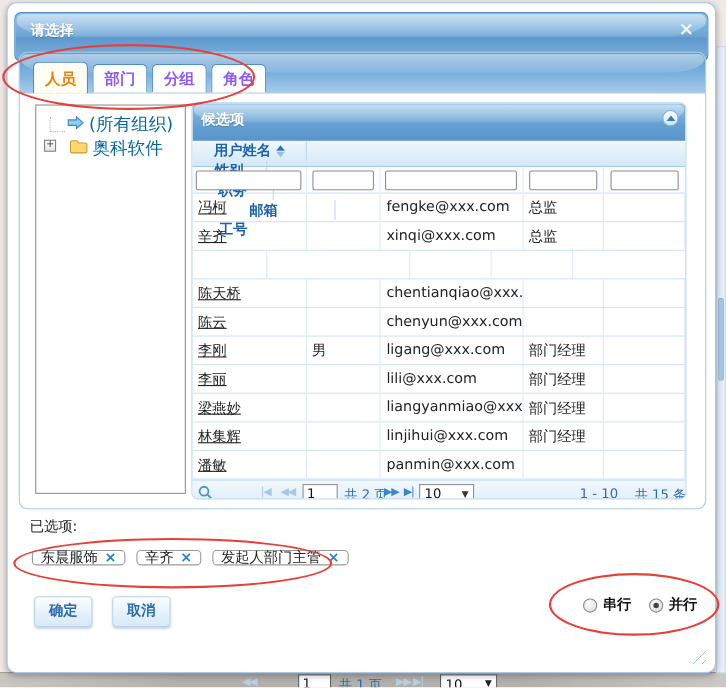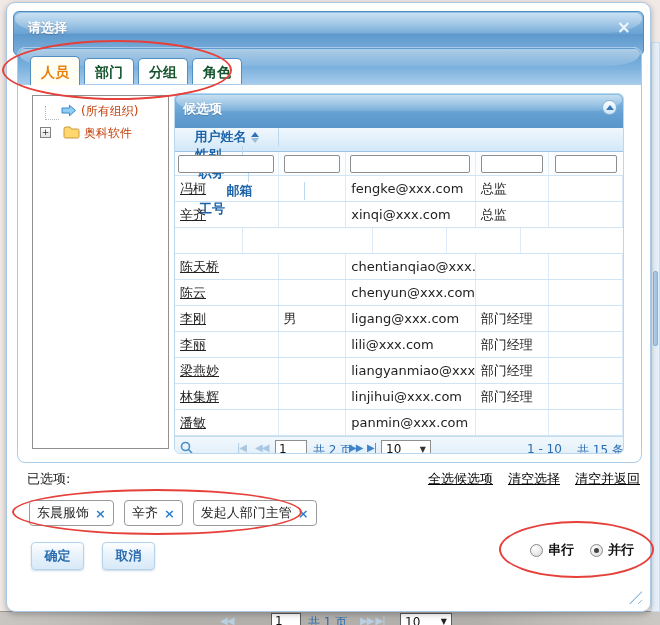--- a/index.html
+++ b/index.html
@@ -47,28 +47,28 @@
     font-weight:bold; cursor:pointer; line-height:22px; }
 
   
   .tab-container { position:absolute; left:10px; top:44px; width:625px; height:416px;
     border:1px solid #a9cae8; border-radius:8px; background:#fff; }
   .tab-strip { position:absolute; left:0; top:0; right:0; height:37px; overflow:visible;
     background:linear-gradient(180deg,#5e9bce,#7db2de 55%,#a9cdec); border-radius:7px 7px 0 0; }
   .tabs { position:absolute; left:12px; bottom:0; display:flex; gap:4px; align-items:center; }
   .tab { height:26px; padding:0 10px; line-height:26px; background:#fff;
     border:1px solid #4f8fc4; border-bottom:none; border-radius:5px 5px 0 0;
-    color:#14532d; font-size:14px; font-weight:bold; cursor:pointer; }
+    color:#8b5cf6; font-size:14px; font-weight:bold; cursor:pointer; }
   .tab.active { height:29px; line-height:30px; background:#fffef4; color:#e8820c; }
 
   
   .tree-panel { position:absolute; left:14px; top:47px; width:137px; height:354px;
     background:#fff; border:1px solid #909090; overflow:hidden; }
-  .tree-item { position:absolute; display:flex; align-items:flex-end; font-size:12px;
-    color:#c2410c; gap:4px; cursor:pointer; }
+  .tree-item { position:absolute; display:flex; align-items:flex-start; font-size:16px;
+    color:#0369a1; gap:4px; cursor:pointer; }
   .tree-item-1 { left:28px; top:7px; }
   .tree-item-2 { left:30px; top:29px; }
   .tree-vstub { position:absolute; left:12px; top:10px; width:14px; height:14px;
     border-left:1px dotted #b9b9b9; border-bottom:1px dotted #b9b9b9; }
   .plus-box { position:absolute; left:7px; top:31px; width:11px; height:11px;
     border:1px solid #828282; background:linear-gradient(#fff,#e2e2e2);
     font-size:9px; line-height:9px; text-align:center; color:#333; cursor:pointer; }
 
   
   .cand-panel { position:absolute; left:156px; top:45px; width:450px; height:361px;
@@ -126,21 +126,21 @@
   .pg-caret { font-size:8px; color:#333; }
   .pg-range { left:352px;text-decoration:underline; }
   .pg-total { left:402px; white-space:nowrap; }
 
   
   .selected-label { position:absolute; left:20px; top:467px; font-size:13px; color:#222; }
   .links { position:absolute; right:10px; top:467px; display:flex; gap:15px; }
   .link { font-size:13px; color:#000; text-decoration:underline; cursor:pointer; }
 
   .chips { position:absolute; left:22px; top:497px; display:flex; gap:10px; }
-  .chip { display:flex; align-items:center; gap:6px; padding:0 7px; height:26px;
+  .chip { display:flex; align-items:center; gap:6px; padding:0 7px; height:14px;
     background:#fff; border:1px solid #9a9a9a; border-radius:4px; font-size:13px; color:#222; }
   .chip-x { color:#2a7fd0; font-weight:bold; font-size:13px; cursor:pointer; }
 
   .btn { position:absolute; top:539px; width:53px; height:28px; border:1px solid #b5d2ea;
     border-radius:4px; background:linear-gradient(180deg,#fefeff,#e7f2fb 50%,#d8e9f7);
     color:#2a6cb0; font-weight:bold; font-size:13px; text-align:center; line-height:26px;
     box-shadow:0 1px 2px rgba(100,140,180,.35); cursor:pointer; }
   .btn-ok { left:24px; } .btn-cancel { left:95px; }
 
   .radios { position:absolute; left:523px; top:538px; display:flex; gap:16px; align-items:center; }
@@ -339,25 +339,20 @@
             <span>10</span>
             <span class="pg-caret">▼</span>
           </div>
           <span class="pg pg-range">1 - 10</span>
           <span class="pg pg-total">共 15 条</span>
         </div>
       </div>
     </div>
 
     <span class="selected-label">已选项:</span>
-    <div class="links">
-      <span class="link">全选候选项</span>
-      <span class="link">清空选择</span>
-      <span class="link">清空并返回</span>
-    </div>
 
     <div class="chips">
       <div class="chip">
         <span>东晨服饰</span>
         <span class="chip-x">×</span>
       </div>
       <div class="chip">
         <span>辛齐</span>
         <span class="chip-x">×</span>
       </div>

